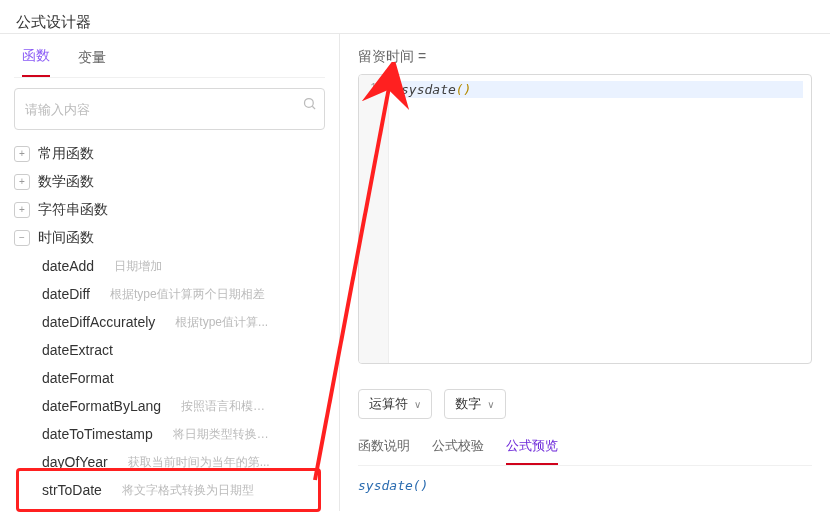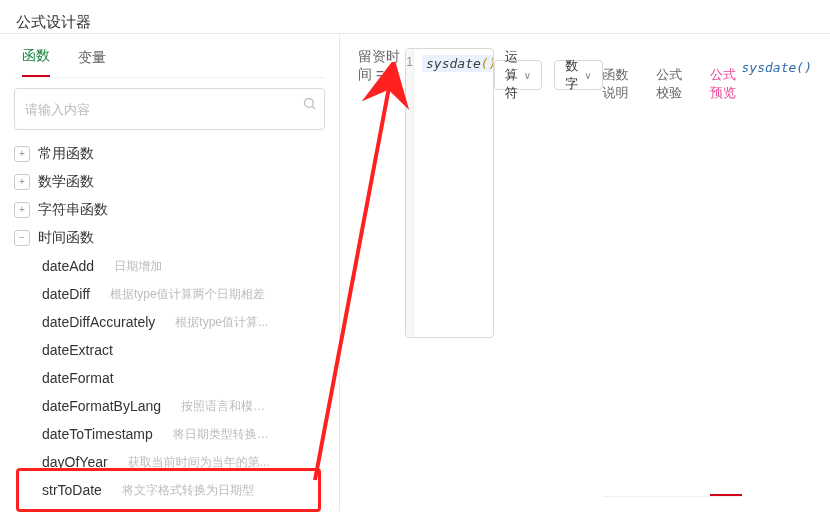--- a/index.html
+++ b/index.html
@@ -2,47 +2,47 @@
 <html><head>
 <meta charset="utf-8">
 <style>
 * { box-sizing: border-box; margin: 0; padding: 0; }
 body { font-family: -apple-system, "PingFang SC", "Microsoft YaHei", sans-serif; font-size: 14px; color: #333; background: #fff; width: 830px; height: 521px; overflow: hidden; position: relative; }
 .header { height: 34px; line-height: 44px; padding: 0 16px; border-bottom: 1px solid #e8e8e8; font-size: 15px; }
 .main { display: flex; height: 477px; }
 .left-panel { width: 340px; border-right: 1px solid #e8e8e8; display: flex; flex-direction: column; padding: 0 14px; }
 .tabs { height: 44px; display: flex; align-items: flex-end; gap: 28px; padding-left: 8px; border-bottom: 1px solid #f0f0f0; }
 .tab { padding-bottom: 10px; cursor: pointer; color: #666; }
-.tab.active { color: #15803d; border-bottom: 2px solid #d0021b; }
+.tab.active { color: #8b5cf6; border-bottom: 2px solid #d0021b; }
 .search-wrap { margin: 10px 0; position: relative; }
 .search-input { width: 100%; height: 42px; border: 1px solid #d9d9d9; border-radius: 4px; padding: 0 30px 0 10px; font-size: 13px; color: #333; outline: none; }
 .search-input::placeholder { color: #bbb; }
 .search-icon { position: absolute; right: 8px; top: 8px; color: #bbb; }
 .tree { flex: 1; overflow-y: auto; }
 .tree-group { display: flex; align-items: center; height: 28px; cursor: pointer; color: #333; }
 .tree-toggle { width: 16px; height: 16px; border: 1px solid #ccc; border-radius: 3px; display: inline-flex; align-items: center; justify-content: center; font-size: 10px; color: #999; margin-right: 8px; line-height: 1; }
 .tree-items { padding-left: 28px; }
 .tree-item { display: flex; align-items: center; height: 28px; cursor: pointer; position: relative; padding-right: 50px; overflow: hidden; }
 .fn-name { color: #333; margin-right: 20px; white-space: nowrap; }
 .fn-desc { color: #bbb; font-size: 12px; white-space: nowrap; overflow: hidden; text-overflow: ellipsis; }
 .highlight-box { position: absolute; border: 3px solid #ff2020; border-radius: 4px; left: 16px; top: 468px; width: 305px; height: 44px; pointer-events: none; }
-.right-panel { flex: 1; padding: 14px 18px; display: flex; flex-direction: row; position: relative; }
+.right-panel { flex: 1; padding: 14px 18px; display: flex; flex-direction: column; position: relative; }
 .editor-title { color: #666; margin-bottom: 8px; }
 .editor { border: 1px solid #d9d9d9; border-radius: 4px; height: 290px; display: flex; overflow: hidden; }
 .gutter { width: 30px; background: #f7f7f7; border-right: 1px solid #eee; text-align: center; padding-top: 6px; color: #999; font-size: 12px; }
 .code-area { flex: 1; padding: 6px 8px; font-family: Consolas, monospace; font-size: 13px; }
 .code-line { background: #eaf2ff; padding: 1px 4px; }
 .code-fn { color: #404040; font-style: italic; }
 .code-paren { color: #b48a00; font-style: italic; }
 .toolbar { display: flex; gap: 12px; margin-top: 12px; }
-.dd-btn { border: 1px solid #d9d9d9; border-radius: 4px; height: 30px; padding: 0 10px; display: inline-flex; align-items: center; gap: 6px; cursor: pointer; background: #fff; color: #333; font-size: 13px; }
+.dd-btn { border: 1px solid #d9d9d9; border-radius: 4px; height: 30px; padding: 0 10px; display: inline-flex; align-items: center; gap: 6px; cursor: pointer; background: #fff; color: #333; font-size: 13px; margin-top: 13px; }
 .chevron { font-size: 10px; color: #888; }
 .sub-tabs { display: flex; gap: 22px; margin-top: 18px; border-bottom: 1px solid #f0f0f0; }
 .sub-tab { padding-bottom: 8px; cursor: pointer; color: #666; font-size: 13px; }
-.sub-tab.active { color: #ec4899; border-bottom: 2px solid #d0021b; }
+.sub-tab.active { color: #6d28d9; border-bottom: 2px solid #d0021b; }
 .preview { margin-top: 12px; font-family: Consolas, monospace; font-size: 13px; color: #2b6cb0; font-style: italic; }
 .arrow-svg { position: absolute; left: 295px; top: 62px; pointer-events: none; }
 </style>
 </head>
 <body>
 
 <div class="header">
   <span>公式设计器</span>
 </div>
 

